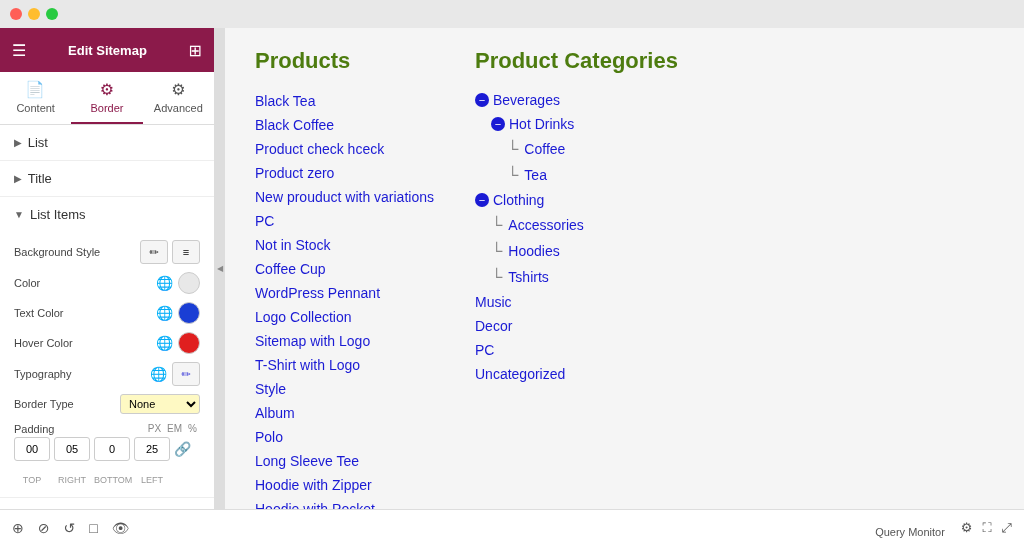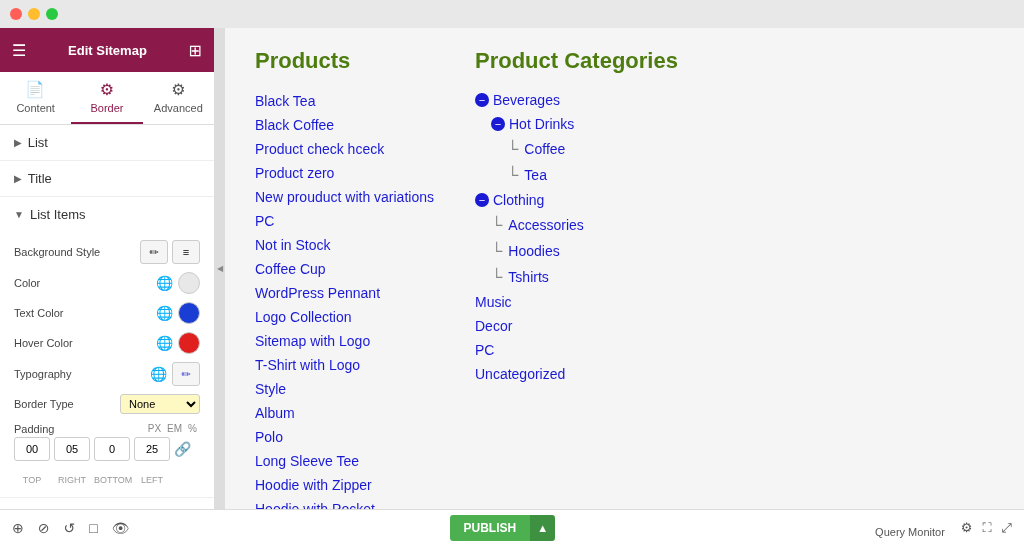--- a/index.html
+++ b/index.html
@@ -307,24 +307,20 @@
 </div>
 
 <div class="bottom-bar">
   <div class="bottom-icons">
     <span class="bottom-icon">⊕</span>
     <span class="bottom-icon">⊘</span>
     <span class="bottom-icon">↺</span>
     <span class="bottom-icon">□</span>
     <span class="bottom-icon">👁</span>
   </div>
-  <div class="publish-group">
-    <button class="publish-btn">PUBLISH</button>
-    <button class="publish-arrow-btn">▲</button>
-  </div>
   <div style="display:flex; align-items:center; gap:16px;">
     <span class="query-monitor">Query Monitor</span>
     <div class="bottom-right-icons">
       <span class="bottom-right-icon">⚙</span>
       <span class="bottom-right-icon">⛶</span>
       <span class="bottom-right-icon">⤢</span>
     </div>
   </div>
 </div>
 

